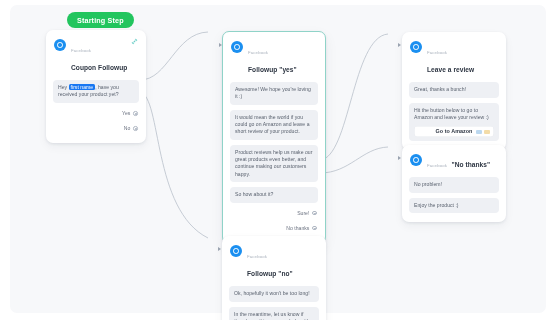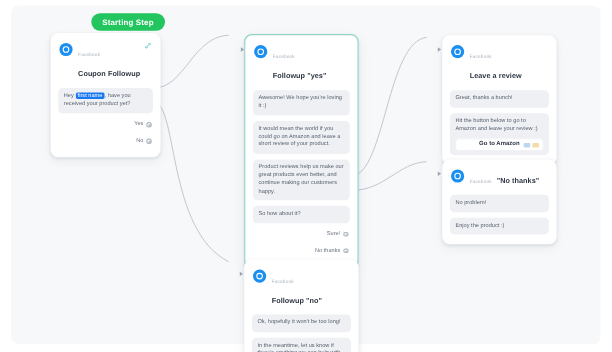--- a/index.html
+++ b/index.html
@@ -40,21 +40,20 @@
     left: 57px;
     top: 7px;
     background: #22c55e;
     color: #ffffff;
     font-size: 7.2px;
     font-weight: bold;
     letter-spacing: .15px;
     padding: 3.6px 10px;
     border-radius: 20px;
     white-space: nowrap;
-    margin-left: 16px;
   }
 
   
   .card {
     position: absolute;
     background: #ffffff;
     border-radius: 7px;
     box-shadow: 0 1px 3px rgba(18,30,60,.09), 0 4px 10px rgba(18,30,60,.05);
     padding: 7px 7px 9px 7px;
     box-sizing: border-box;

